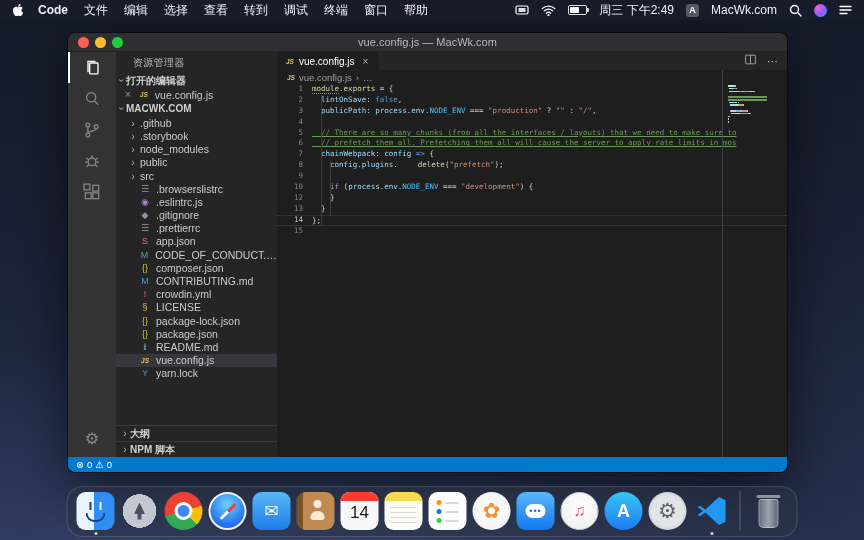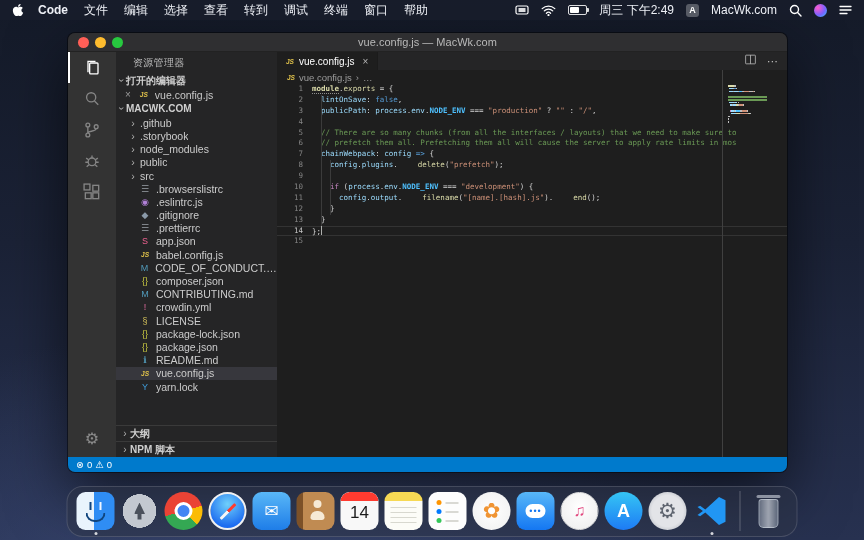--- a/index.html
+++ b/index.html
@@ -77,24 +77,24 @@
   .tab-actions{position:absolute;right:8px;top:0;height:18px;display:flex;align-items:center;gap:10px;color:#c2c2c2;}
   .tab-actions svg{stroke:#c2c2c2;fill:none;stroke-width:1.4;}
   .dots{font-size:11px;letter-spacing:1px;line-height:10px;}
   .breadcrumb{height:14px;display:flex;align-items:center;gap:4px;padding-left:10px;font-size:9.5px;color:#9d9d9d;flex:0 0 auto;}
   .code-area{flex:1 1 auto;position:relative;overflow:hidden;font-family:"DejaVu Sans Mono","Liberation Mono",monospace;font-size:7.5px;}
   .cl{display:flex;height:10.9px;line-height:10.9px;}
   .cl .ln{width:26px;text-align:right;padding-right:9px;color:#858585;flex:0 0 auto;}
   .cl.cur .ln{color:#c6c6c6;}
   .cl.cur{box-shadow:inset 0 1px 0 #333333, inset 0 -1px 0 #333333;}
   .cl .lc{white-space:pre;}
-  .tk-modu{color:#dcdcaa;border-bottom:1px dotted #8f8f8f;font-weight:bold;}
-  .tk-mod{color:#dcdcaa;margin-top:20px;} .tk-var{color:#9cdcfe;} .tk-const{color:#4fc1ff;font-weight:bold;text-align:center;}
+  .tk-modu{color:#dcdcaa;border-bottom:1px dotted #8f8f8f;}
+  .tk-mod{color:#dcdcaa;margin-top:20px;} .tk-var{color:#9cdcfe;} .tk-const{color:#4fc1ff;font-weight:normal;text-align:center;}
   .tk-kw{color:#c586c0;} .tk-kw2{color:#569cd6;} .tk-str{color:#ce9178;}
-  .tk-fn{color:#dcdcaa;padding-left:20px;} .tk-cm{color:#6a9955;} .tk-pn{color:#d4d4d4;}
+  .tk-fn{color:#dcdcaa;padding-left:20px;} .tk-cm{color:#6a9955;text-decoration:underline;} .tk-pn{color:#d4d4d4;}
   .cursor{display:inline-block;width:1px;height:9px;background:#aeafad;vertical-align:-1px;}
   .guide{position:absolute;width:1px;background:#3b3b3b;}
   .mm-border{position:absolute;left:445px;top:18px;bottom:0;width:1px;background:#404040;}
   .minimap{position:absolute;left:451px;top:33px;width:58px;}
   .mm-row{display:flex;height:1.6px;margin-bottom:1.2px;overflow:hidden;}
   .mm-row i{height:100%;display:block;}
   
   .statusbar{height:15px;background:#007acc;color:#fff;display:flex;align-items:center;
     justify-content:space-between;padding:0 8px;font-size:9.5px;flex:0 0 auto;}
   .sb-left,.sb-right{display:flex;align-items:center;gap:9px;}
@@ -314,25 +314,20 @@
             <span class="ficon" style="color: rgb(154, 160, 166);">☰</span>
             <span class="fname">.prettierrc</span>
           </div>
           <div class="row">
             <span class="twisty"> </span>
             <span class="ficon" style="color: rgb(240, 98, 146);">S</span>
             <span class="fname">app.json</span>
           </div>
           <div class="row">
             <span class="twisty"> </span>
-            <span class="ficon badge" style="color: rgb(227, 196, 75);">JS</span>
-            <span class="fname">babel.config.js</span>
-          </div>
-          <div class="row">
-            <span class="twisty"> </span>
             <span class="ficon" style="color: rgb(81, 154, 186);">M</span>
             <span class="fname">CODE_OF_CONDUCT.md</span>
           </div>
           <div class="row">
             <span class="twisty"> </span>
             <span class="ficon" style="color: rgb(203, 203, 65);">{}</span>
             <span class="fname">composer.json</span>
           </div>
           <div class="row">
             <span class="twisty"> </span>
@@ -445,24 +440,20 @@
           </div>
           <div class="cl">
             <span class="ln">9</span>
             <span class="lc"></span>
           </div>
           <div class="cl">
             <span class="ln">10</span>
             <span class="lc"><span class="tk-pn">    </span><span class="tk-kw">if</span><span class="tk-pn"> (</span><span class="tk-var">process</span><span class="tk-pn">.</span><span class="tk-var">env</span><span class="tk-pn">.</span><span class="tk-const">NODE_ENV</span><span class="tk-pn"> === </span><span class="tk-str">"development"</span><span class="tk-pn">) {</span></span>
           </div>
           <div class="cl">
-            <span class="ln">11</span>
-            <span class="lc"><span class="tk-pn">      </span><span class="tk-var">config</span><span class="tk-pn">.</span><span class="tk-var">output</span><span class="tk-pn">.</span><span class="tk-fn">filename</span><span class="tk-pn">(</span><span class="tk-str">"[name].[hash].js"</span><span class="tk-pn">).</span><span class="tk-fn">end</span><span class="tk-pn">();</span></span>
-          </div>
-          <div class="cl">
             <span class="ln">12</span>
             <span class="lc"><span class="tk-pn">    }</span></span>
           </div>
           <div class="cl">
             <span class="ln">13</span>
             <span class="lc"><span class="tk-pn">  }</span></span>
           </div>
           <div class="cl cur">
             <span class="ln">14</span>
             <span class="lc"><span class="tk-pn">};</span><span class="cursor"></span></span>

